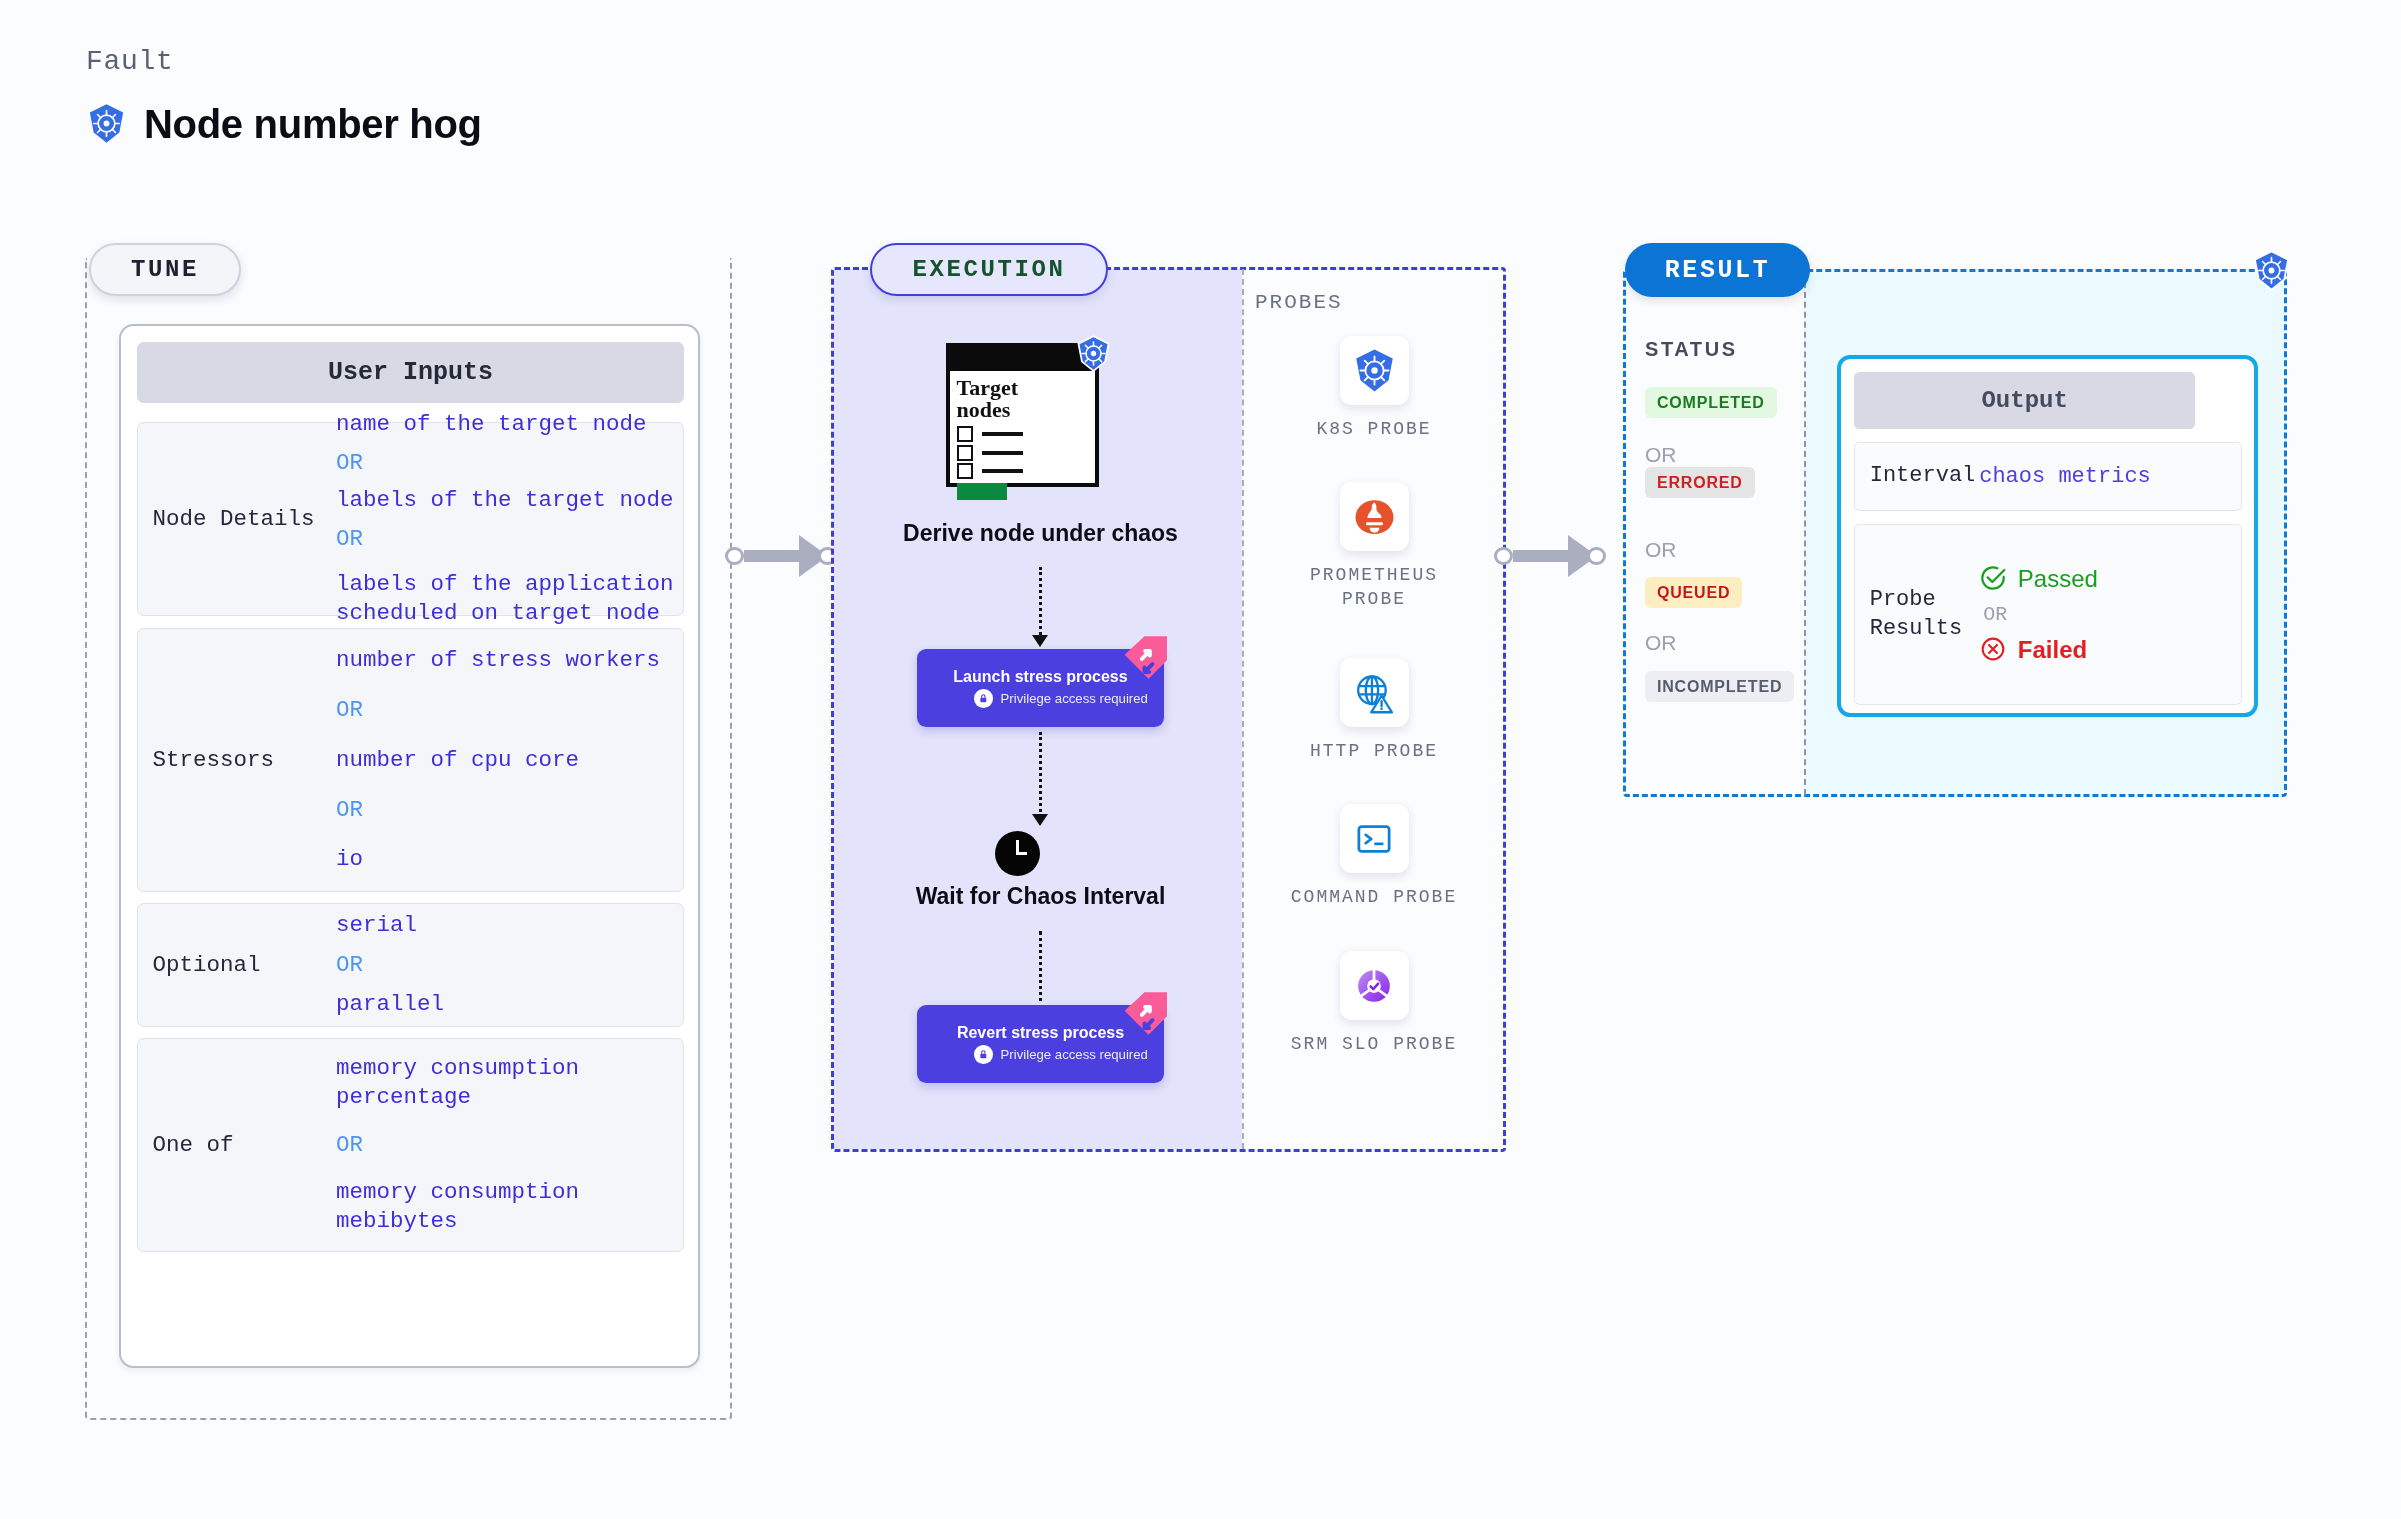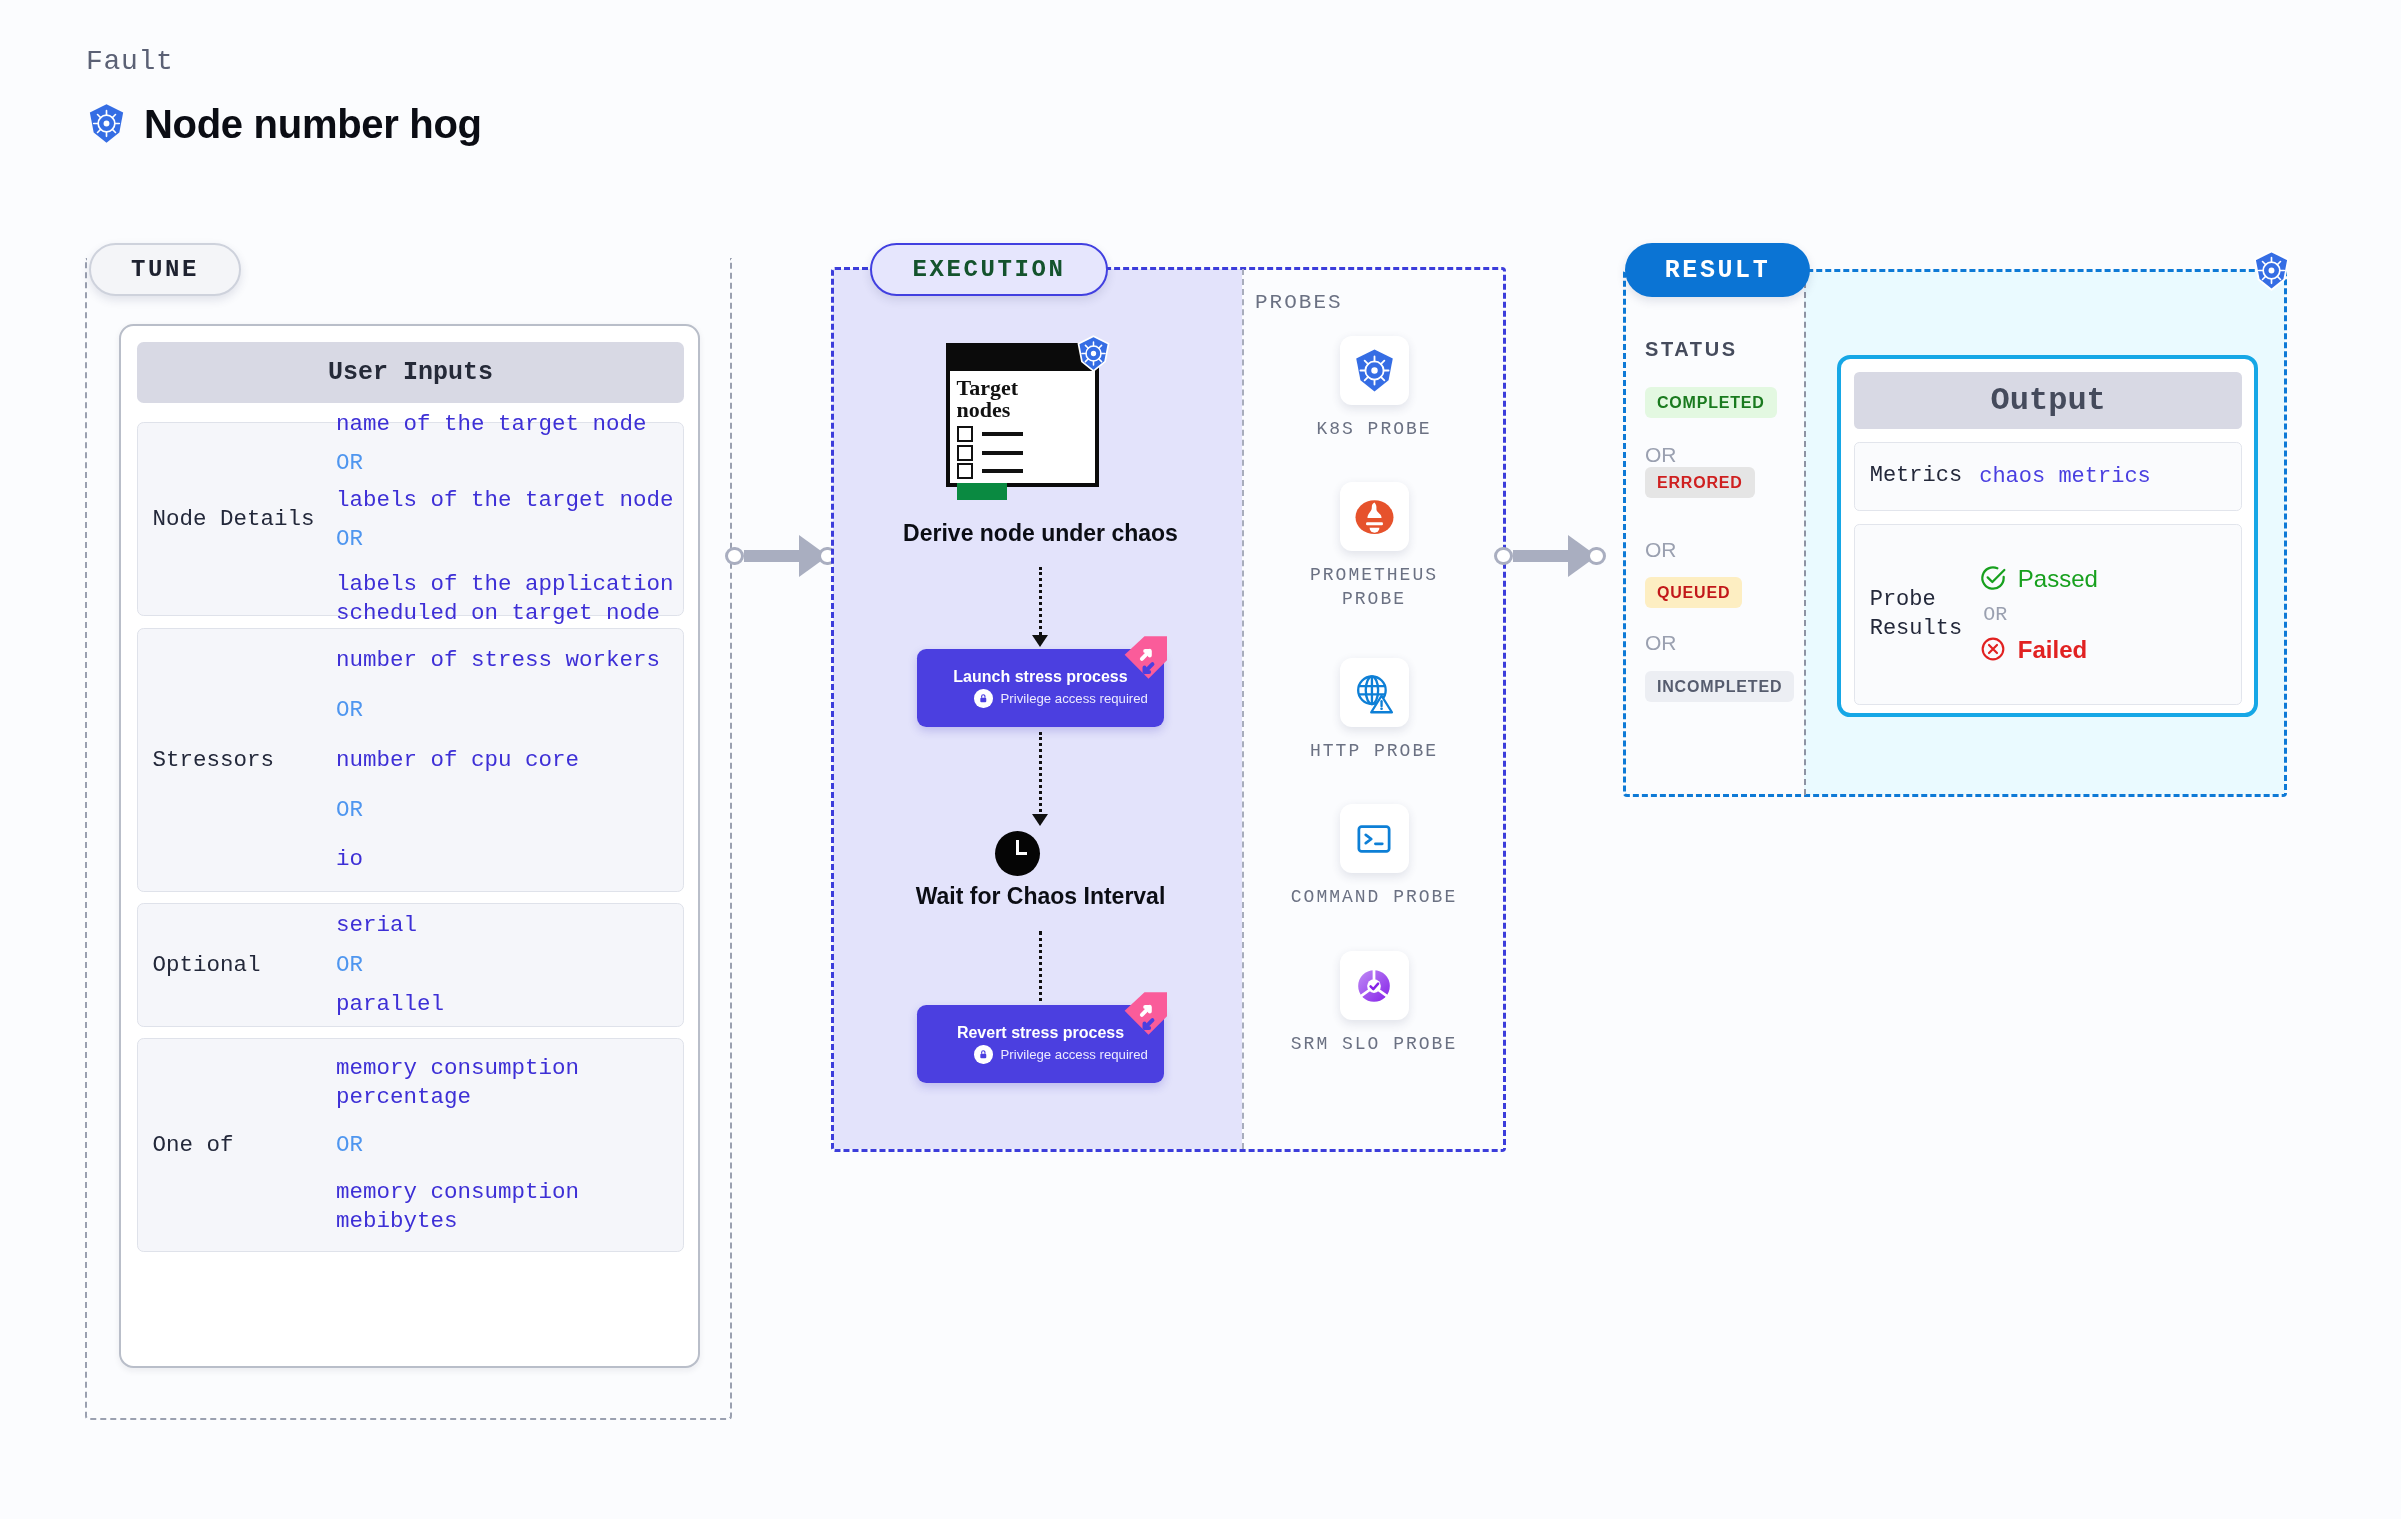--- a/index.html
+++ b/index.html
@@ -139,23 +139,23 @@
   .status-badge{
     position:absolute; left:1645px; padding:6.6px 12px; border-radius:6px;
     font-size:16px; font-weight:bold; letter-spacing:0.8px;
   }
   .status-or{ position:absolute; left:1645px; font-family:"Liberation Sans",sans-serif; font-size:21px; color:#9aa0b0; }
   #output-card{
     position:absolute; left:1837px; top:355px; width:421px; height:362px;
     background:#fff; border:4.6px solid #16a7e6; border-radius:13.2px;
   }
   #output-head{
-    position:absolute; left:13.2px; top:13.2px; width:388px; height:57px; background:#d8d9e4; border-radius:5.3px;
+    position:absolute; left:13.2px; top:13.2px; width:341px; height:57px; background:#d8d9e4; border-radius:5.3px;
     display:flex; align-items:center; justify-content:center;
-    font-family:"Liberation Mono", monospace; font-size:32px; color:#454b5c; font-weight:bold;
+    font-family:"Liberation Mono", monospace; font-size:24px; color:#454b5c; font-weight:bold;
   }
   .out-group{
     position:absolute; left:13.2px; width:388px; background:#fafbfd; border:1.3px solid #e2e5ec; border-radius:5.3px;
     display:flex; align-items:center;
   }
   .out-label{ width:124px; padding-left:14.5px; font-family:"Liberation Mono", monospace; font-size:22px; color:#23283a; line-height:1.3;}
   .out-val{ font-family:"Liberation Mono", monospace; font-size:22px; color:#4a3fe0; }
   .pr-row{ display:flex; align-items:center; gap:10.6px; }
   .pr-pass{ color:#17a01e; font-size:24px; font-weight:normal; }
   .pr-fail{ color:#e12121; font-size:24px; font-weight:bold; }
@@ -434,21 +434,21 @@
 <div class="status-or" style="top:443px;">OR</div>
 <div class="status-badge" style="top:467px; color:#cf2020; background:#e5e5e5;">ERRORED</div>
 <div class="status-or" style="top:538px;">OR</div>
 <div class="status-badge" style="top:577px; color:#c2181a; background:#fdeec2;">QUEUED</div>
 <div class="status-or" style="top:631px;">OR</div>
 <div class="status-badge" style="top:671px; color:#565c6e; background:#eceef3;">INCOMPLETED</div>
 
 <div id="output-card">
   <div id="output-head">Output</div>
   <div class="out-group" style="top:83px; height:69px;">
-    <div class="out-label">Metrics</div>
+    <div class="out-label">Interval</div>
     <div class="out-val">chaos metrics</div>
   </div>
   <div class="out-group" style="top:165px; height:181px;">
     <div class="out-label" style="white-space:pre-line;">Probe Results</div>
     <div style="display:flex;flex-direction:column;">
       <div class="pr-row">
         <span>
           <svg width="28" height="28" viewBox="0 0 42 42">
               <path d="M37 19.5v1.5a16 16 0 11-9.5-14.6" fill="none" stroke="#17a01e" stroke-width="3.4" stroke-linecap="round"></path>
               <path d="M13 20l7 7L38 9" fill="none" stroke="#17a01e" stroke-width="3.4" stroke-linecap="round" stroke-linejoin="round"></path>

